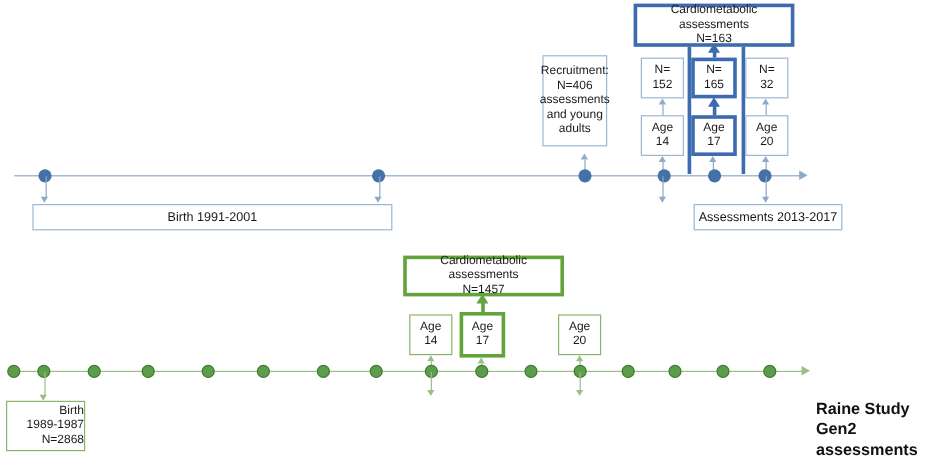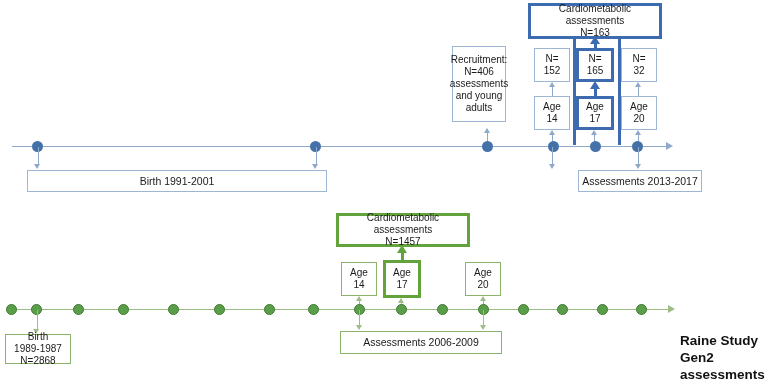--- a/index.html
+++ b/index.html
@@ -219,27 +219,24 @@
   <div class="dot dot-green" style="left:597px; top:304px;"></div>
   <div class="dot dot-green" style="left:636px; top:304px;"></div>
 
   <div class="axis-label" style="left:680px; top:300px;margin-top:33px;">
     <div>Raine Study Gen2</div>
     <div>assessments</div>
   </div>
 
   <div class="conn v-green-thin" style="left:36.5px; top:310px; height:20px;"></div>
   <div class="arrowhead ah-dn-green" style="left:33px; top:329px;"></div>
-  <div class="box green-thin fs10" style="left:5px; top:334px; width:66px; height:30px;">
+  <div class="box green-thin fs10" style="left:5px; top:334px; width:66px; height:42px;align-items:flex-end;">
     <span>Birth</span>
     <span>1989-1987</span>
     <span>N=2868</span>
   </div>
 
   <div class="conn v-green-thin" style="left:359px; top:310px; height:16px;"></div>
   <div class="arrowhead ah-dn-green" style="left:355.5px; top:325px;"></div>
   <div class="conn v-green-thin" style="left:483px; top:310px; height:16px;"></div>
   <div class="arrowhead ah-dn-green" style="left:479.5px; top:325px;"></div>
-  <div class="box green-thin fs105" style="left:340px; top:331px; width:162px; height:23px;">
-    <span>Assessments 2006-2009</span>
-  </div>
 
 </div>
 
 </body></html>

